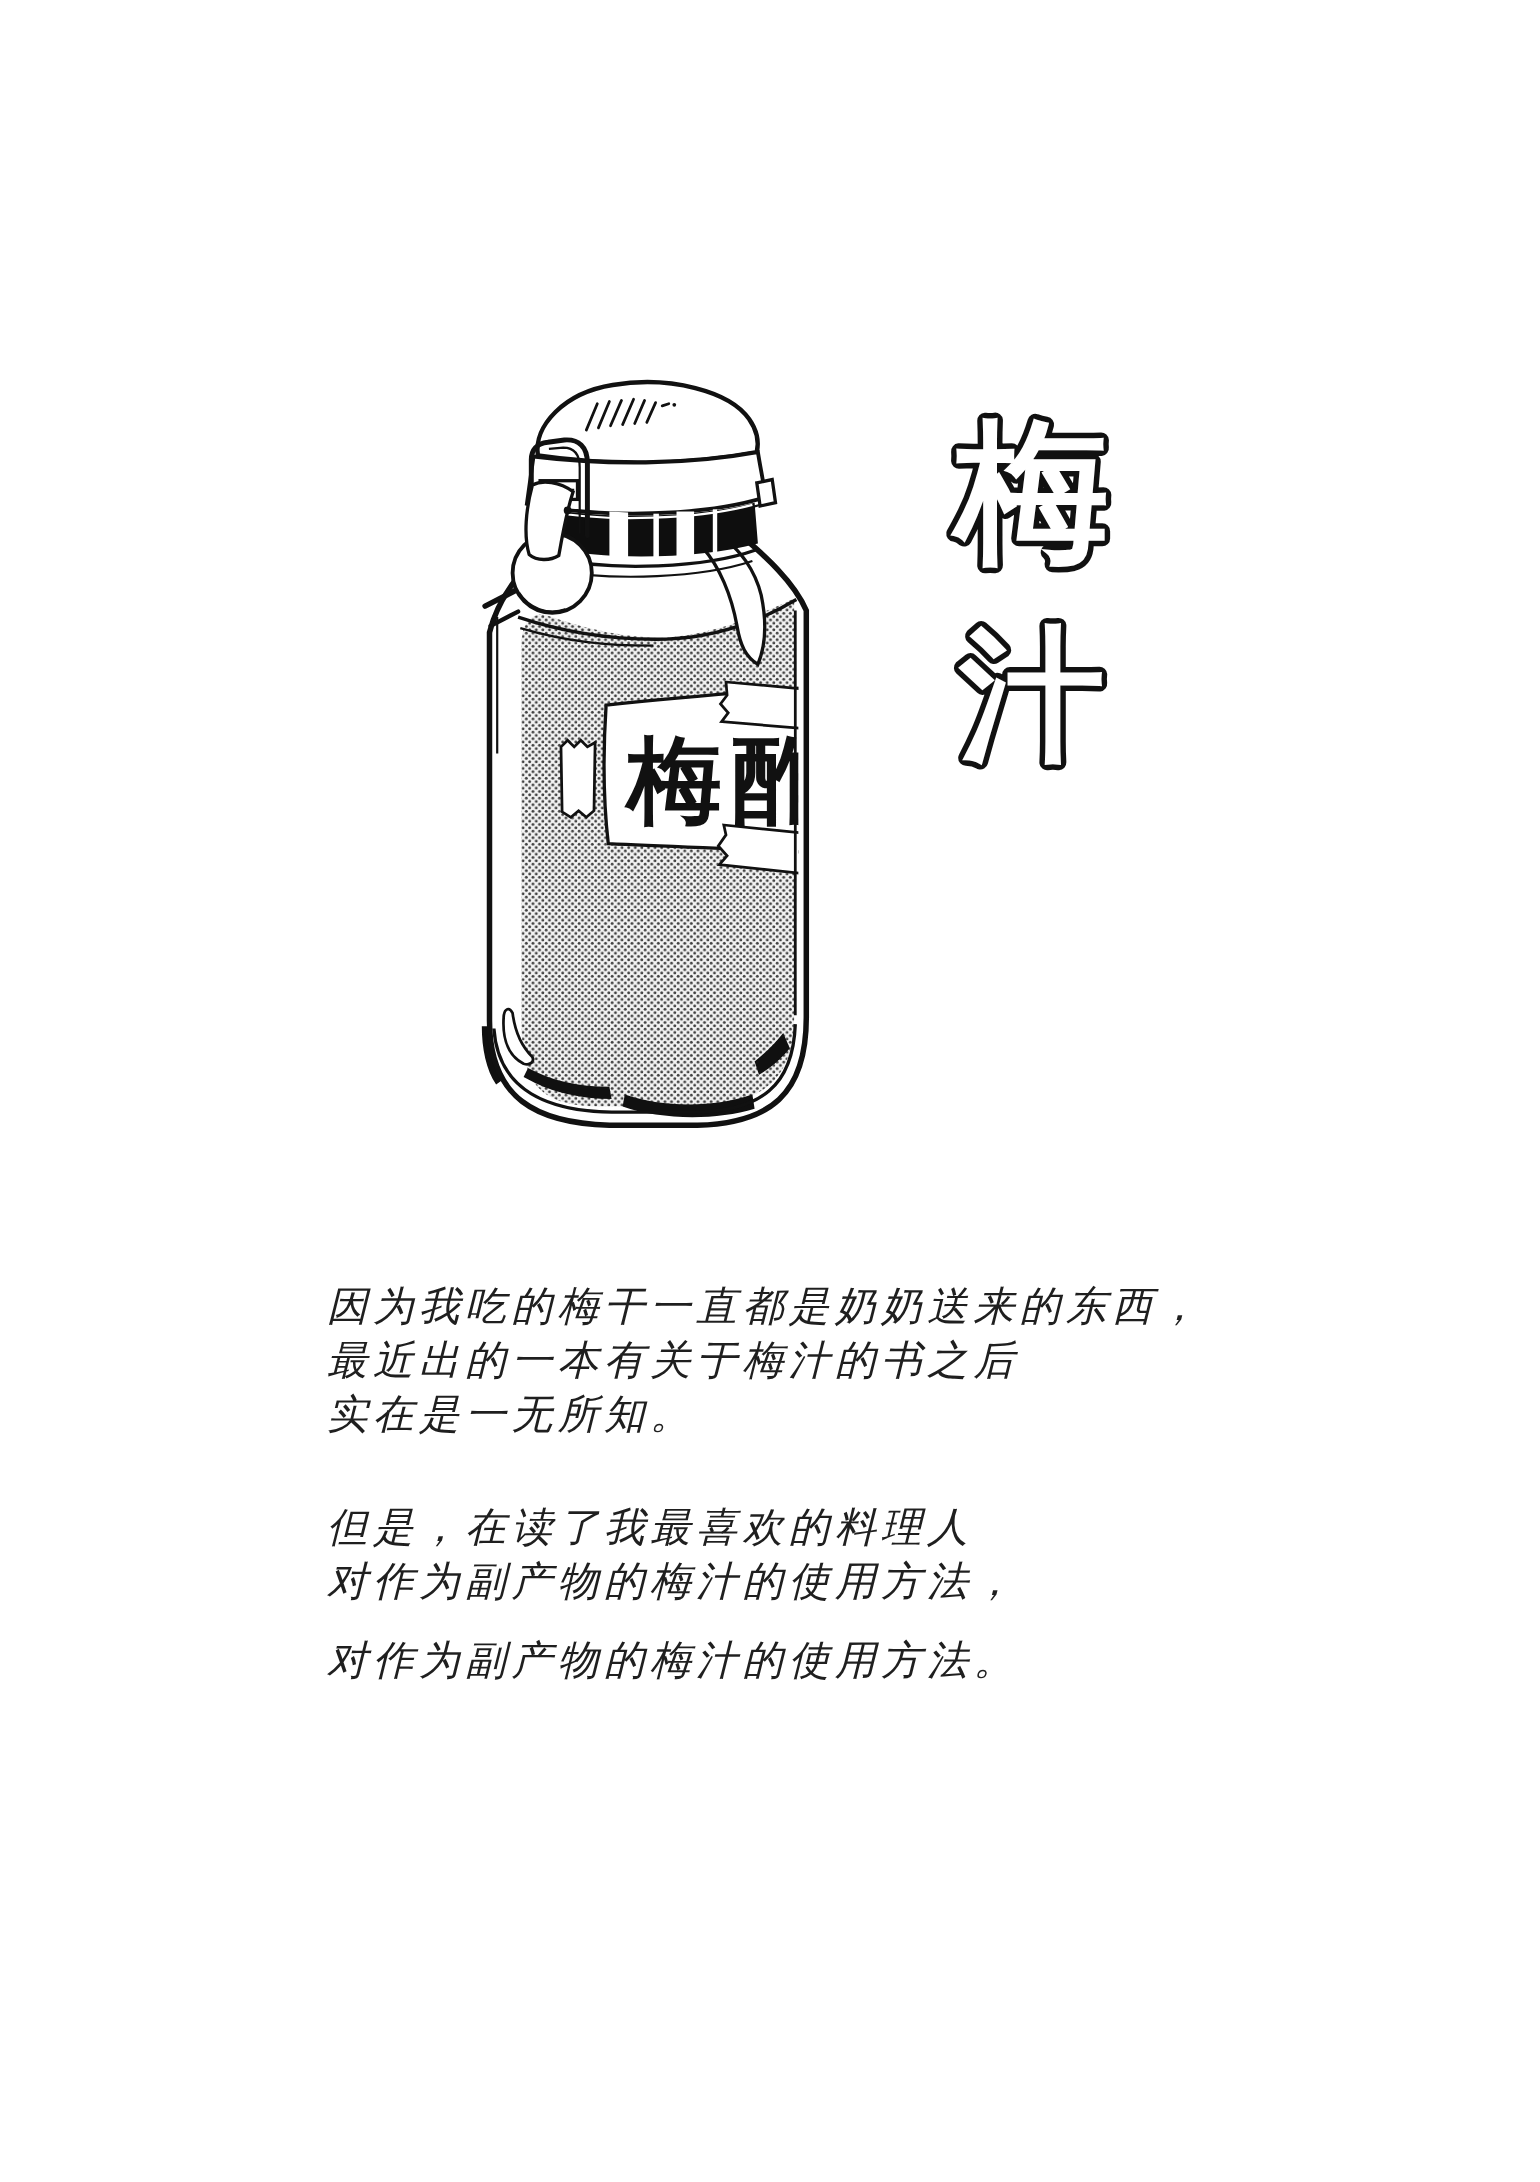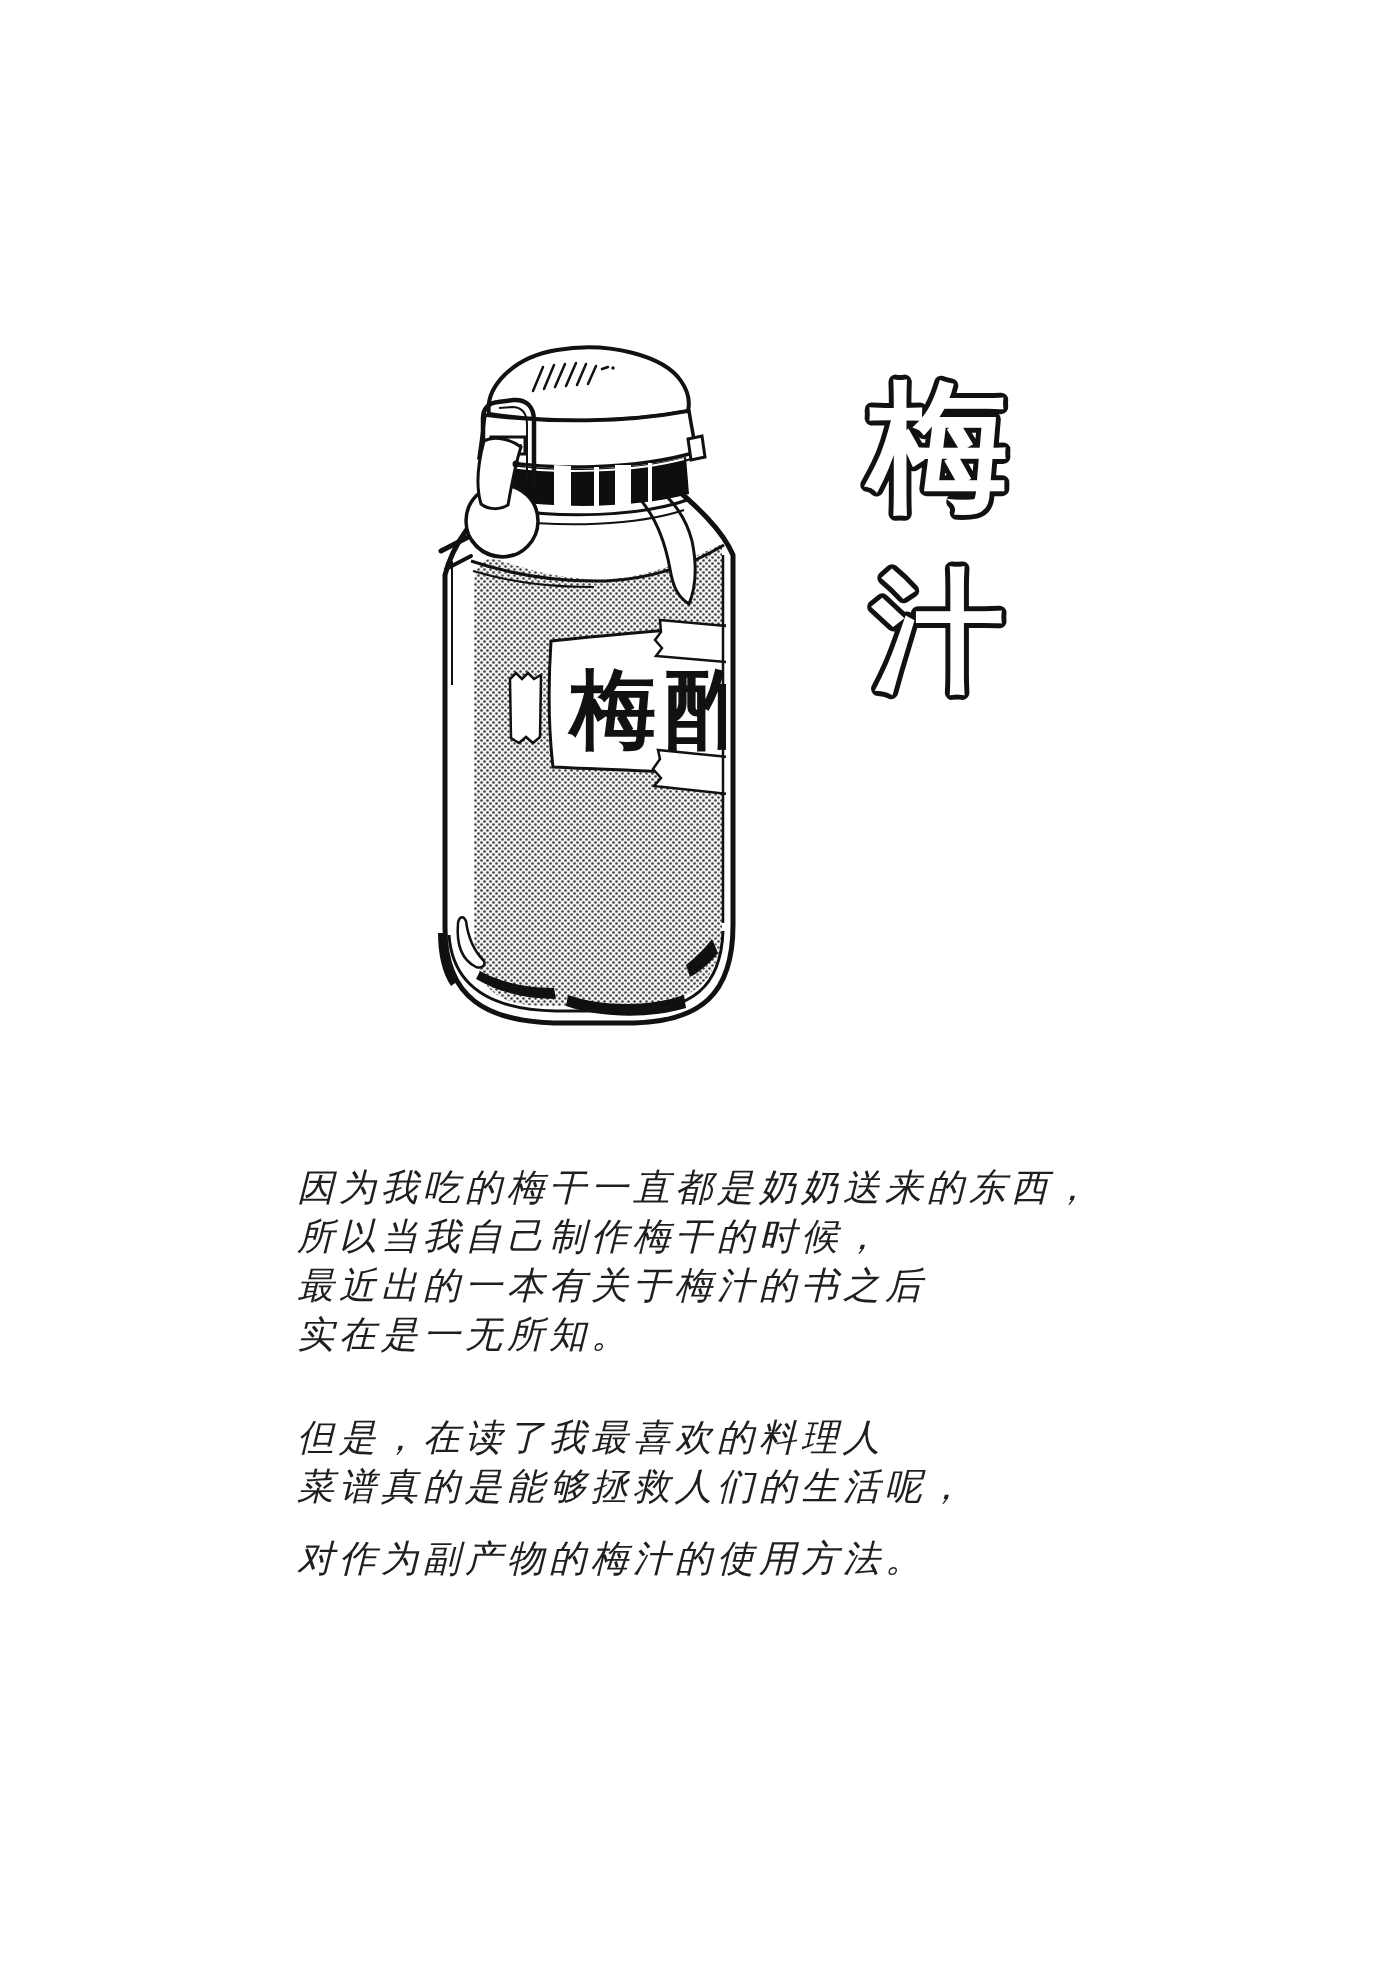--- a/index.html
+++ b/index.html
@@ -128,26 +128,25 @@
       <g font-family="DejaVu Sans, sans-serif" font-weight="bold" text-anchor="middle" fill="#ffffff" stroke="#111111" stroke-linejoin="round" paint-order="stroke">
         <text x="108" y="140" font-size="140" stroke-width="10">梅</text>
         <text x="108" y="322" font-size="132" stroke-width="10">汁</text>
       </g>
     </svg>
   </div>
 
   <div class="essay">
     <div class="para">
       <div class="line">因为我吃的梅干一直都是奶奶送来的东西，</div>
-      <div class="line">所以当我自己制作梅干的时候，</div>
       <div class="line">最近出的一本有关于梅汁的书之后</div>
       <div class="line">实在是一无所知。</div>
     </div>
     <div class="para">
       <div class="line">但是，在读了我最喜欢的料理人</div>
-      <div class="line">菜谱真的是能够拯救人们的生活呢，</div>
+      <div class="line">对作为副产物的梅汁的使用方法，</div>
     </div>
     <div class="para">
       <div class="line">对作为副产物的梅汁的使用方法。</div>
     </div>
   </div>
 
 </div>
 
 </body></html>

